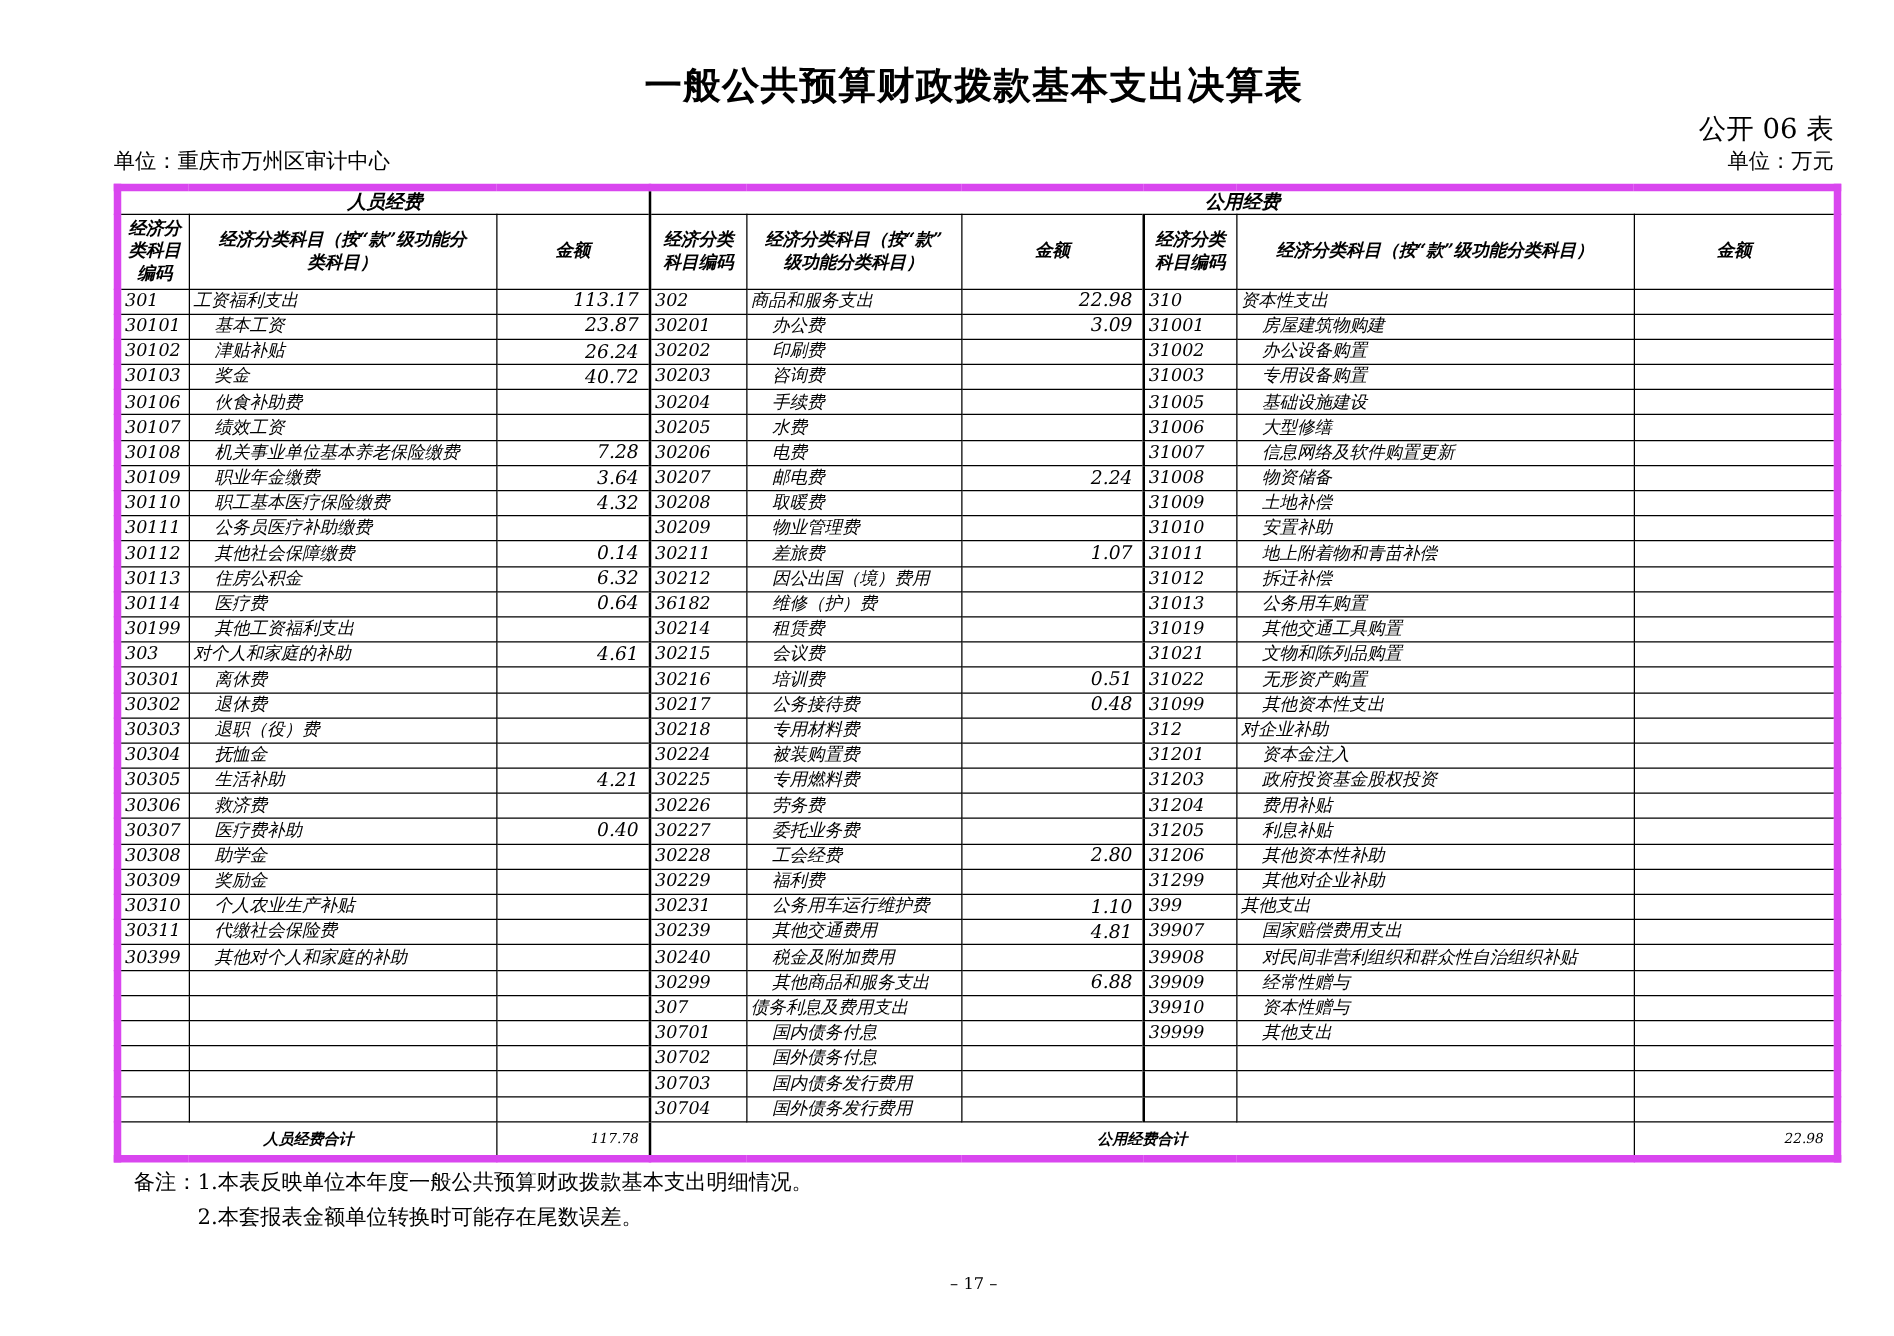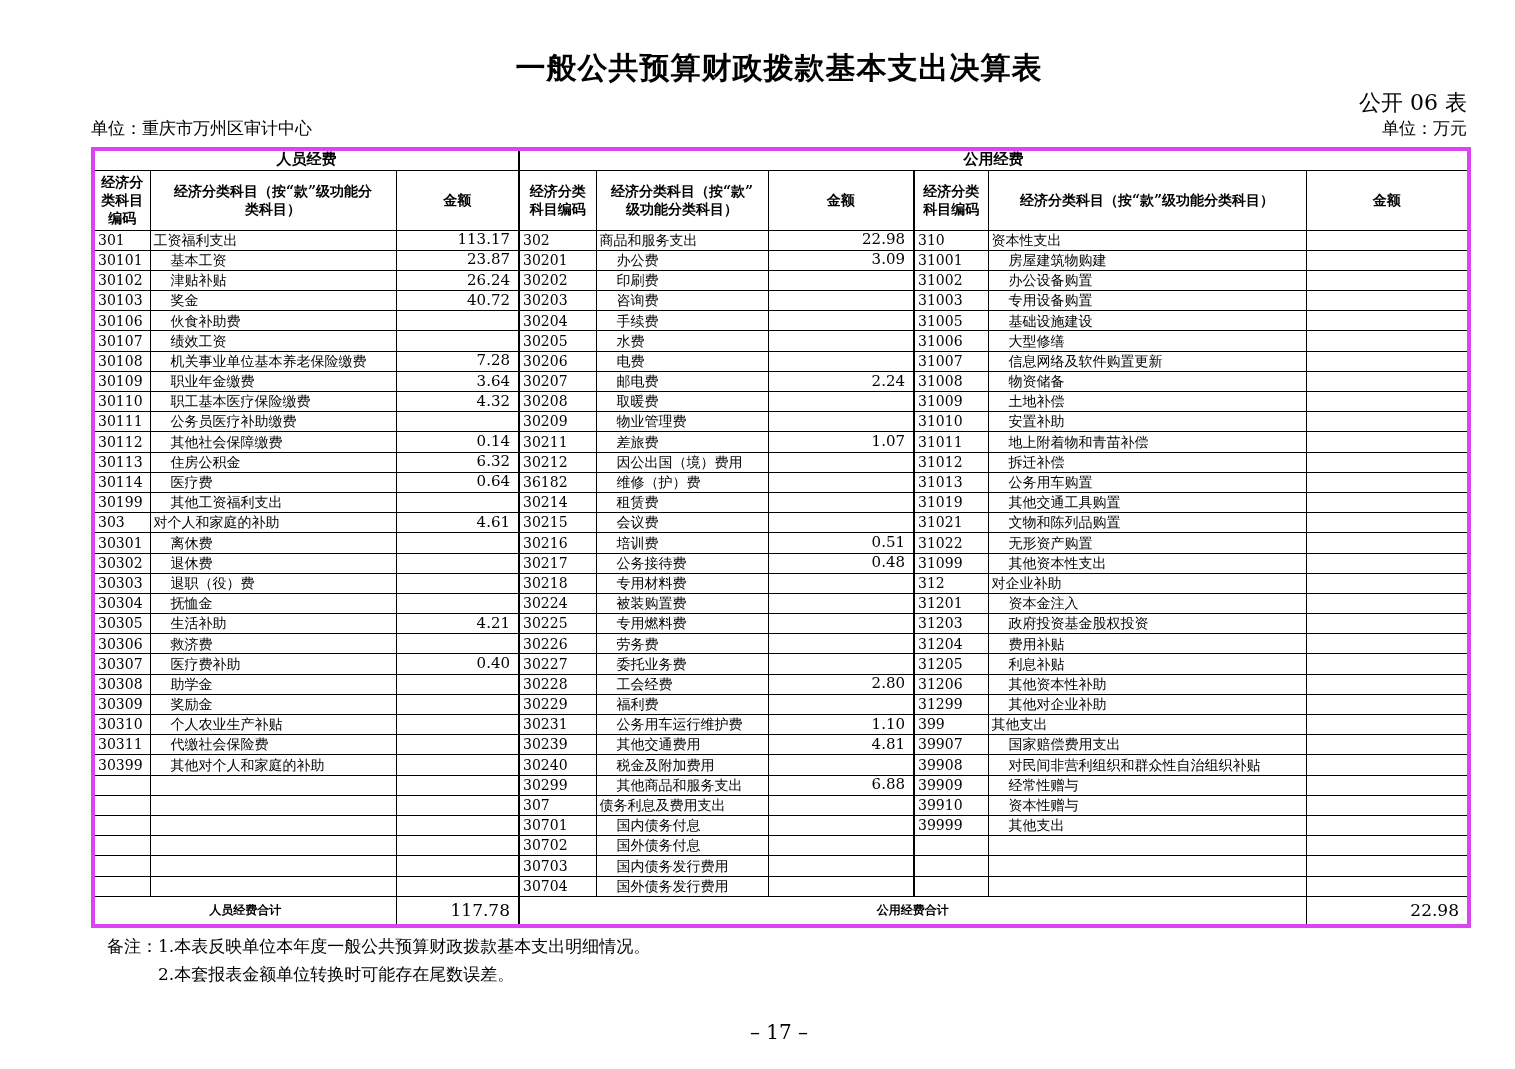--- a/index.html
+++ b/index.html
@@ -18,21 +18,22 @@
   .form-no {
     position: absolute; top: 88px; right: 0; font-size: 22px;
   }
   .unit-row {
     position: absolute; top: 117px; left: 0; width: 100%;
     display: flex; justify-content: space-between; font-size: 17px; text-align: right;
   }
   table.budget {
     position: absolute; top: 147px; left: 0;
     width: 1376px; border-collapse: collapse; table-layout: fixed;
-    border: 4px solid #d946ef;
+    border: 6px solid #d946ef;
+    font-style: italic;
   }
   .budget th, .budget td {
     border: 1px solid #000; overflow: hidden;
     font-size: 14px; line-height: 1.05; font-weight: normal;
     white-space: nowrap; padding: 0;
   }
   .budget td.sep, .budget th.sep { border-left: 2px solid #000; }
   tr.group-hd th { height: 21px; font-size: 15px; font-weight: bold; text-align: center; }
   tr.col-hd th {
     height: 60px; font-weight: bold; text-align: center; vertical-align: middle;
@@ -41,29 +42,29 @@
   tr.data-row { height: 20.2px; }
   tr.data-row td { vertical-align: middle; }
   td.code  { text-align: left; padding-left: 3px; font-size: 14px; }
   td.label { text-align: left; padding-left: 3px; font-size: 14px; }
   td.label.indent { padding-left: 20px; }
   td.amount { text-align: right; padding-right: 8px; font-size: 15px; }
   .bold { font-weight: bold; margin-top: 39px; }
   tr.total-row { height: 30px; }
   tr.total-row td { font-size: 12px; vertical-align: middle; }
   tr.total-row td.tlabel { font-weight: bold; text-align: center; }
-  tr.total-row td.amount { font-size: 17px; }
+  tr.total-row td.amount { font-size: 11px; }
   .notes {
     position: absolute; top: 932px; left: 16px;
     display: flex; font-size: 17px; line-height: 1.65;
   }
   .notes .prefix { white-space: nowrap; }
   .page-number {
     position: absolute; top: 1020px; left: 0; width: 100%;
-    text-align: center; font-size: 20px;
+    text-align: center; font-size: 13px;
   }
 </style>
 </head>
 <body>
 
 <div class="sheet">
   <div class="doc-title">一般公共预算财政拨款基本支出决算表</div>
   <div class="form-no">公开 06 表</div>
   <div class="unit-row">
     <span>单位：重庆市万州区审计中心</span>

